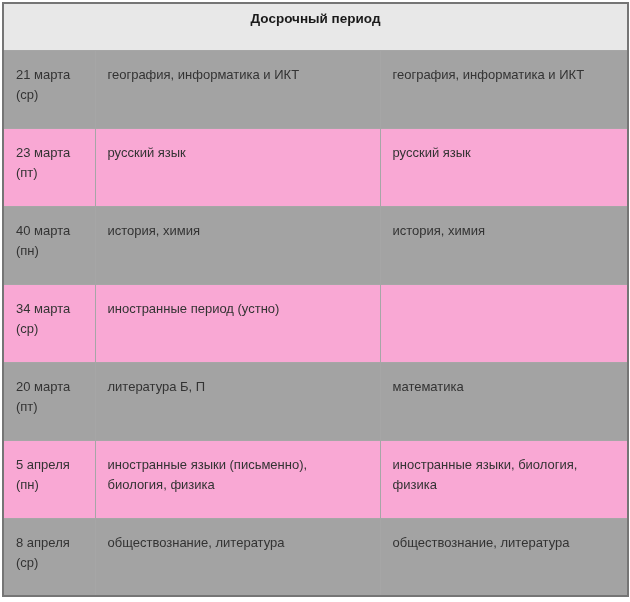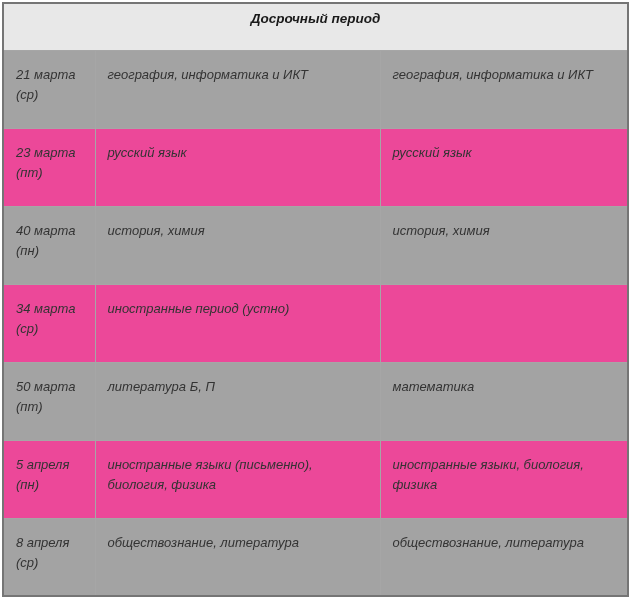--- a/index.html
+++ b/index.html
@@ -12,21 +12,20 @@
     height: 602px;
     box-sizing: border-box;
     padding: 2px 0 0 2px;
   }
   table.schedule {
     border-collapse: collapse;
     table-layout: fixed;
     width: 625px;
     border: 2px solid #757575;
     font-family: "Liberation Sans", sans-serif;
-    font-style: italic;
   }
   .schedule col.c1 { width: 92px; }
   .schedule col.c2 { width: 285px; }
   .schedule col.c3 { width: 248px; }
   .schedule td {
     border: 1px solid #a6a6a6;
     vertical-align: top;
     color: #333333;
     font-size: 13px;
     line-height: 20px;
@@ -40,21 +39,21 @@
   }
   td.title {
     text-align: center;
     font-weight: bold;
     color: #1a1a1a;
     font-size: 13.5px;
     padding: 5px 10px;
     white-space: normal;
   }
   tr.row { height: 78px; }
-  tr.shaded { background: #ec4899; }
+  tr.shaded { background: #f9a8d4; }
   tr.plain { background: #a3a3a3; }
 </style>
 </head>
 <body>
 
 <div class="page">
   <table class="schedule">
     <colgroup>
       <col class="c1">
       <col class="c2">
@@ -87,21 +86,21 @@
       </tr>
 
       <tr class="row shaded">
         <td>34 марта
 (ср)</td>
         <td>иностранные период (устно)</td>
         <td></td>
       </tr>
 
       <tr class="row plain">
-        <td>50 марта
+        <td>20 марта
 (пт)</td>
         <td>литература Б, П</td>
         <td>математика</td>
       </tr>
 
       <tr class="row shaded">
         <td>5 апреля
 (пн)</td>
         <td>иностранные языки (письменно),
 биология, физика</td>

